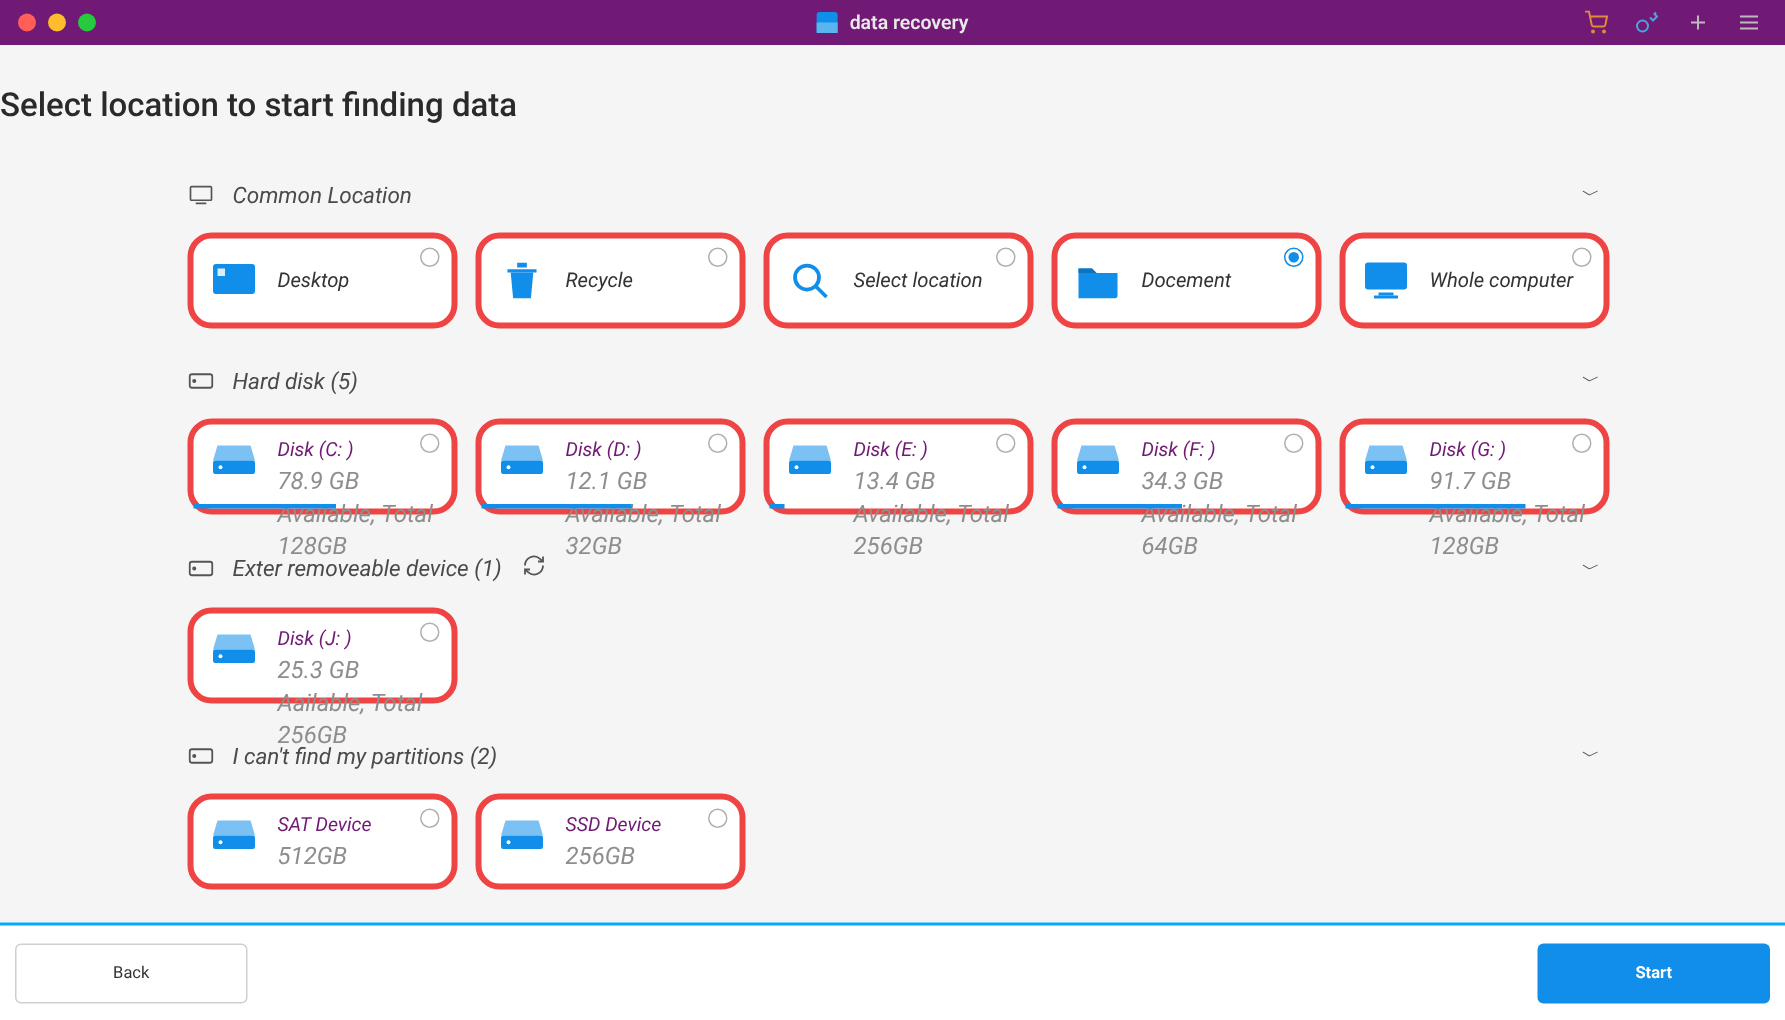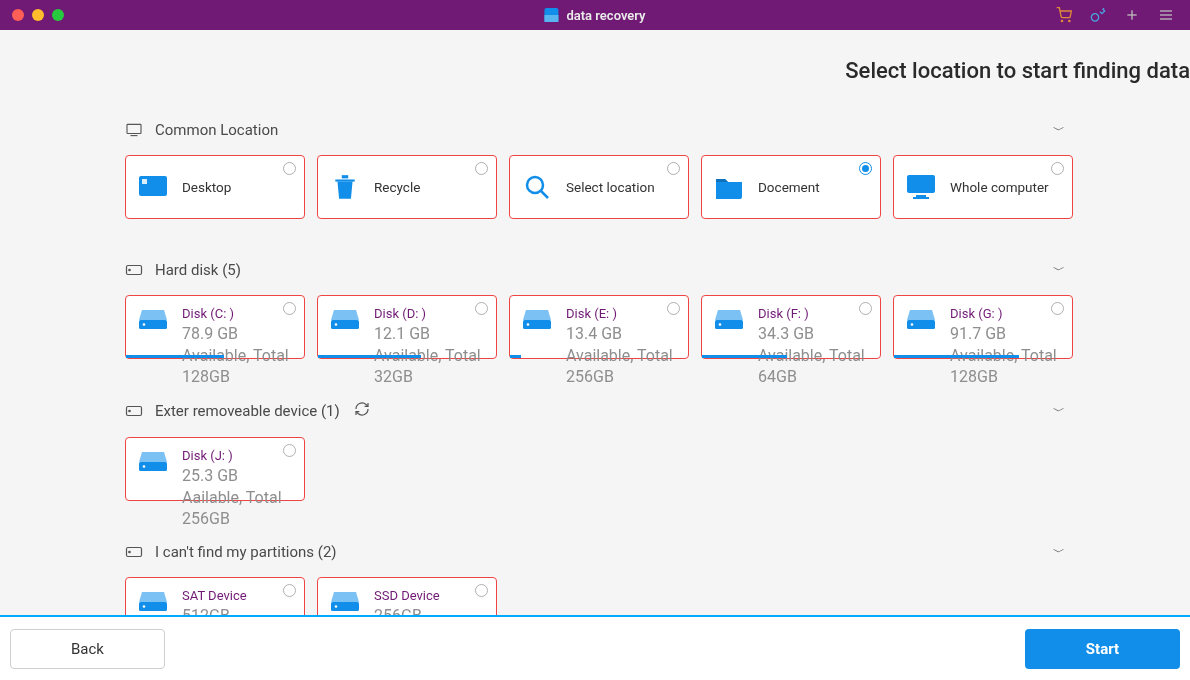--- a/index.html
+++ b/index.html
@@ -7,40 +7,40 @@
   .titlebar { height:30px; background:#701a75; display:flex; align-items:center; position:relative; color:#ccc; }
   .traffic { display:flex; gap:8px; padding-left:12px; }
   .dot { width:12px; height:12px; border-radius:50%; }
   .dot.red{background:#ff5f56;} .dot.yellow{background:#ffbd2e;} .dot.green{background:#27c93f;}
   .title-center { position:absolute; left:50%; transform:translateX(-50%); display:flex; align-items:center; gap:8px; font-size:13px; font-weight:600; color:#eaeaea;}
   .title-logo { width:14px; height:14px; background:#118ee9; border-radius:2px; position:relative;}
   .title-logo::after{content:"";position:absolute;left:0;bottom:0;width:100%;height:50%;background:#58b5f0;}
   .title-right { margin-left:auto; display:flex; gap:18px; padding-right:16px; align-items:center;}
   .title-right svg { display:block; }
   .content { padding: 28px 0 0 0; height:585px; overflow:hidden;}
-  .page-title { text-align:right; font-size:22px; color:#2a2a2a; font-weight:500; margin-bottom:32px;}
-  .section { width:940px; margin:0 auto 36px auto; }
+  .page-title { text-align:left; font-size:22px; color:#2a2a2a; font-weight:500; margin-bottom:32px;}
+  .section { width:940px; margin:0 auto 20px auto;font-style:italic; }
   .section-header { display:flex; align-items:center; gap:12px; color:#4a4a4a; font-size:15px; padding:6px 0; cursor:pointer; }
   .section-header .sh-icon { width:18px; height:14px; }
   .section-header .chev { margin-left:auto; color:#555; font-size:12px; }
   .card-row { display:flex; gap:12px; margin-top:10px; }
-  .card { flex:0 0 180px; height:64px; background:#fff; border:1px solid #ef4444; border-radius:4px; position:relative; display:flex; align-items:center; padding:0 12px; cursor:pointer; }
+  .card { flex:0 0 180px; height:64px; background:#fff; border:4px solid #ef4444; border-radius:16px; position:relative; display:flex; align-items:center; padding:0 12px; cursor:pointer; }
   .card.disk { flex:0 0 180px; height:64px; padding:10px 12px 10px 12px; align-items:flex-start;}
   .card .radio { position:absolute; top:6px; right:8px; width:13px; height:13px; border:1.5px solid #b0b0b0; border-radius:50%; background:#fff;}
   .card.selected .radio { border-color:#118ee9; }
   .card.selected .radio::after { content:""; position:absolute; inset:2px; border-radius:50%; background:#118ee9;}
   .card .ic { width:30px; height:26px; flex:0 0 30px; margin-right:14px; display:flex; align-items:center; justify-content:center;}
   .card .label { font-size:13.5px; color:#333; }
   .card.disk .text { display:flex; flex-direction:column; }
   .card.disk .dname { font-size:13px; color:#701a75; margin-bottom:2px;}
   .card.disk .dinfo { font-size:16px; color:#8e8e8e; line-height:1.35; max-width:110px;}
   .card.disk .bar { position:absolute; left:0; bottom:0; height:3px; background:#118ee9;}
   .refresh-ic { margin-left:2px; }
   .footer { position:absolute; bottom:0; left:0; right:0; height:65px; border-top:2px solid #00aaff; background:#fff; display:flex; align-items:center; padding:0 10px;}
-  .btn { height:40px; border-radius:4px; font-size:15px; cursor:pointer; display:flex; align-items:center; justify-content:center; }
+  .btn { height:40px; border-radius:4px; font-size:11px; cursor:pointer; display:flex; align-items:center; justify-content:center; }
   .btn.back { width:155px; border:1px solid #cfcfcf; background:#fff; color:#333; }
   .btn.start { width:155px; background:#118ee9; color:#fff; margin-left:auto; border:none; font-weight:700;}
 </style>
 </head>
 <body>
 
 <div class="titlebar">
   <div class="traffic">
     <div class="dot red"></div>
     <div class="dot yellow"></div>

